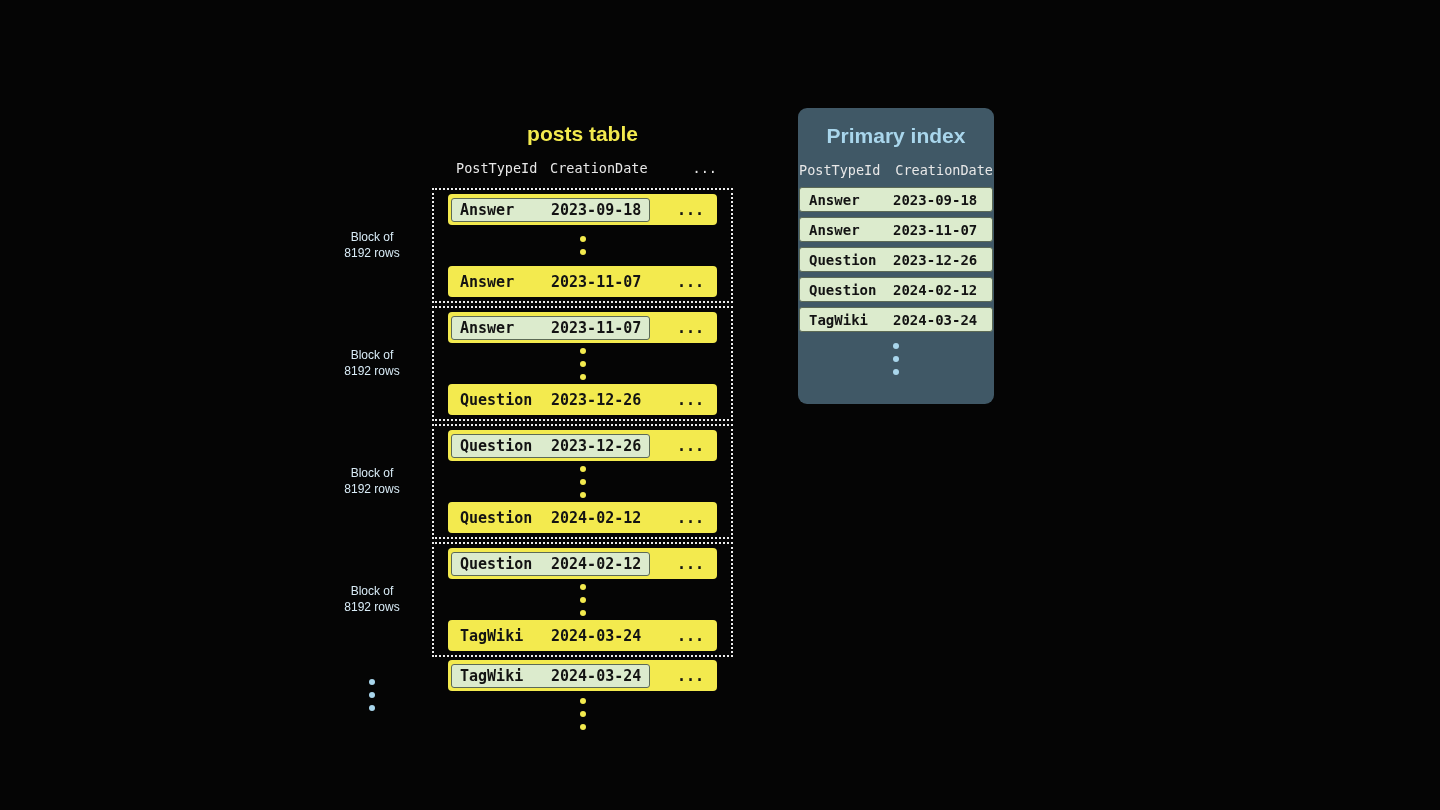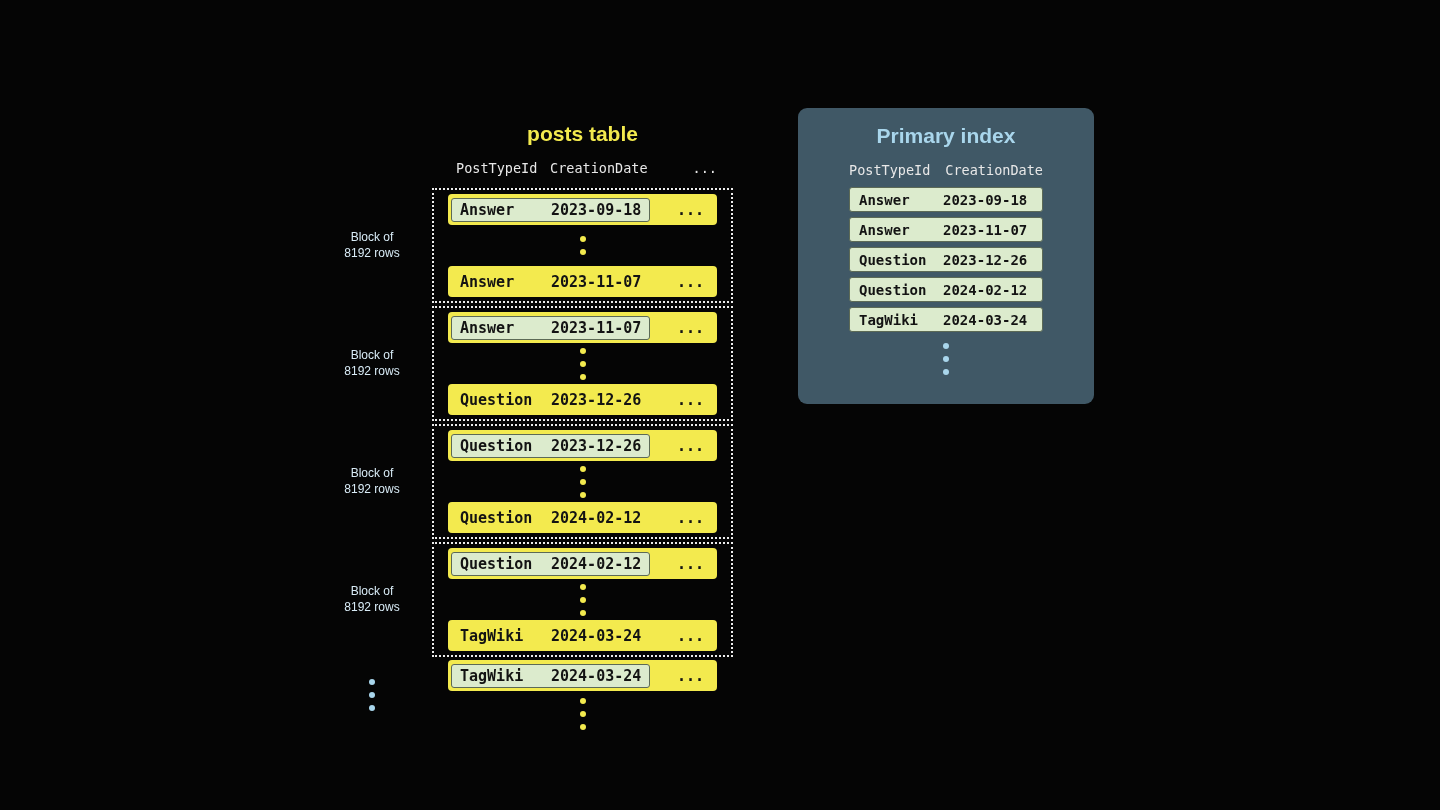--- a/index.html
+++ b/index.html
@@ -97,21 +97,21 @@
   .tail-row { display: flex; align-items: center; margin-top: 2px; }
   .tail-label { width: 120px; display: flex; justify-content: center; align-items: center; }
   .tail-content { width: 301px; padding: 0 16px; display: flex; flex-direction: column; }
   .tail-content .dots { margin-top: 7px; }
 
   
   .index-panel {
     position: absolute;
     left: 798px;
     top: 108px;
-    width: 296px;
+    width: 196px;
     height: 296px;
     background: var(--panel-bg, #405866);
     border-radius: 9px;
     padding-top: 16px;
   }
   .index-title {
     text-align: center;
     color: var(--title-blue, #a9d6ec);
     font-size: 21px;
     font-weight: bold;

